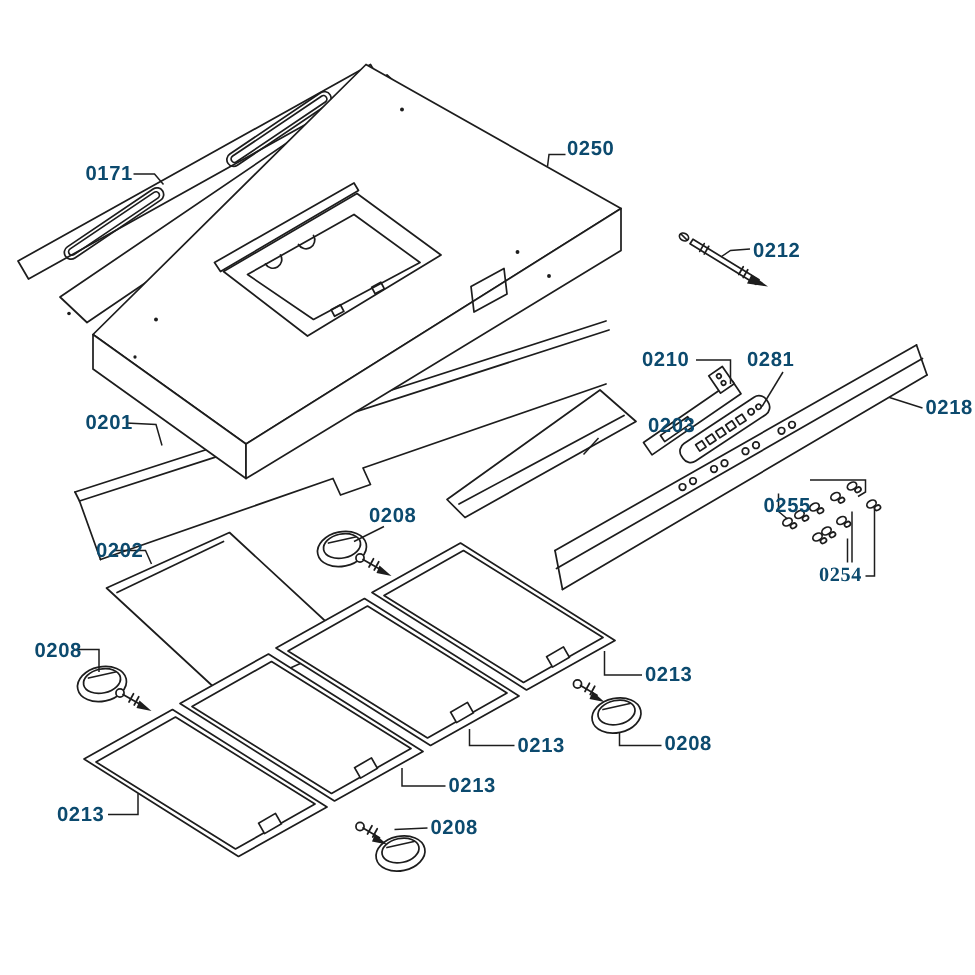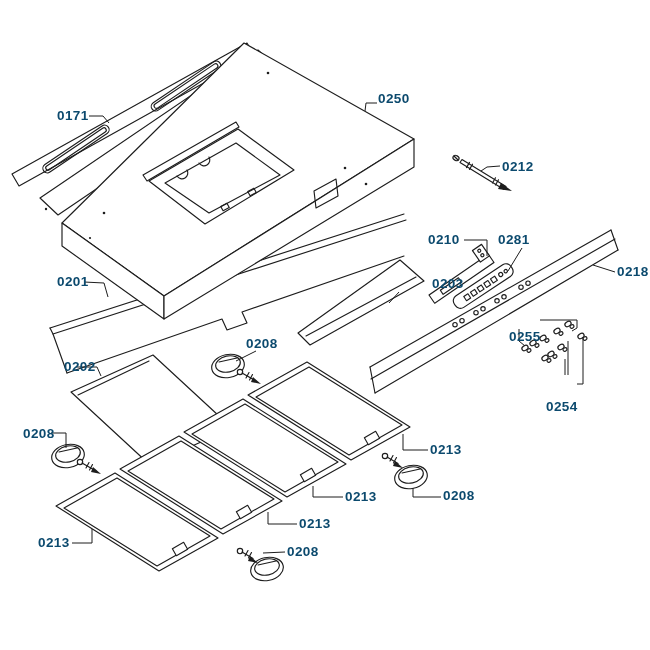--- a/index.html
+++ b/index.html
@@ -256,21 +256,21 @@
       <span class="part-label" style="left: 57px; top: 109px;">0171</span>
       <span class="part-label" style="left: 378px; top: 92px;">0250</span>
       <span class="part-label" style="left: 502px; top: 160px;">0212</span>
       <span class="part-label" style="left: 428px; top: 233px;">0210</span>
       <span class="part-label" style="left: 498px; top: 233px;">0281</span>
       <span class="part-label" style="left: 617px; top: 265px;">0218</span>
       <span class="part-label" style="left: 57px; top: 275px;">0201</span>
       <span class="part-label" style="left: 392px; top: 277px; margin-left: 40px;">0203</span>
       <span class="part-label" style="left: 64px; top: 360px;">0202</span>
       <span class="part-label" style="left: 509px; top: 330px;">0255</span>
-      <span class="part-label" style="left: 546px; top: 400px;">0254</span>
+      <span class="part-label" style="left: 546px; top: 376px; font-family: Liberation Serif, serif;">0254</span>
       <span class="part-label" style="left: 246px; top: 337px;">0208</span>
       <span class="part-label" style="left: 23px; top: 427px;">0208</span>
       <span class="part-label" style="left: 443px; top: 489px;">0208</span>
       <span class="part-label" style="left: 287px; top: 545px;">0208</span>
       <span class="part-label" style="left: 430px; top: 443px;">0213</span>
       <span class="part-label" style="left: 345px; top: 490px;">0213</span>
       <span class="part-label" style="left: 299px; top: 517px;">0213</span>
       <span class="part-label" style="left: 38px; top: 536px;">0213</span>
     </div>
 </div>

